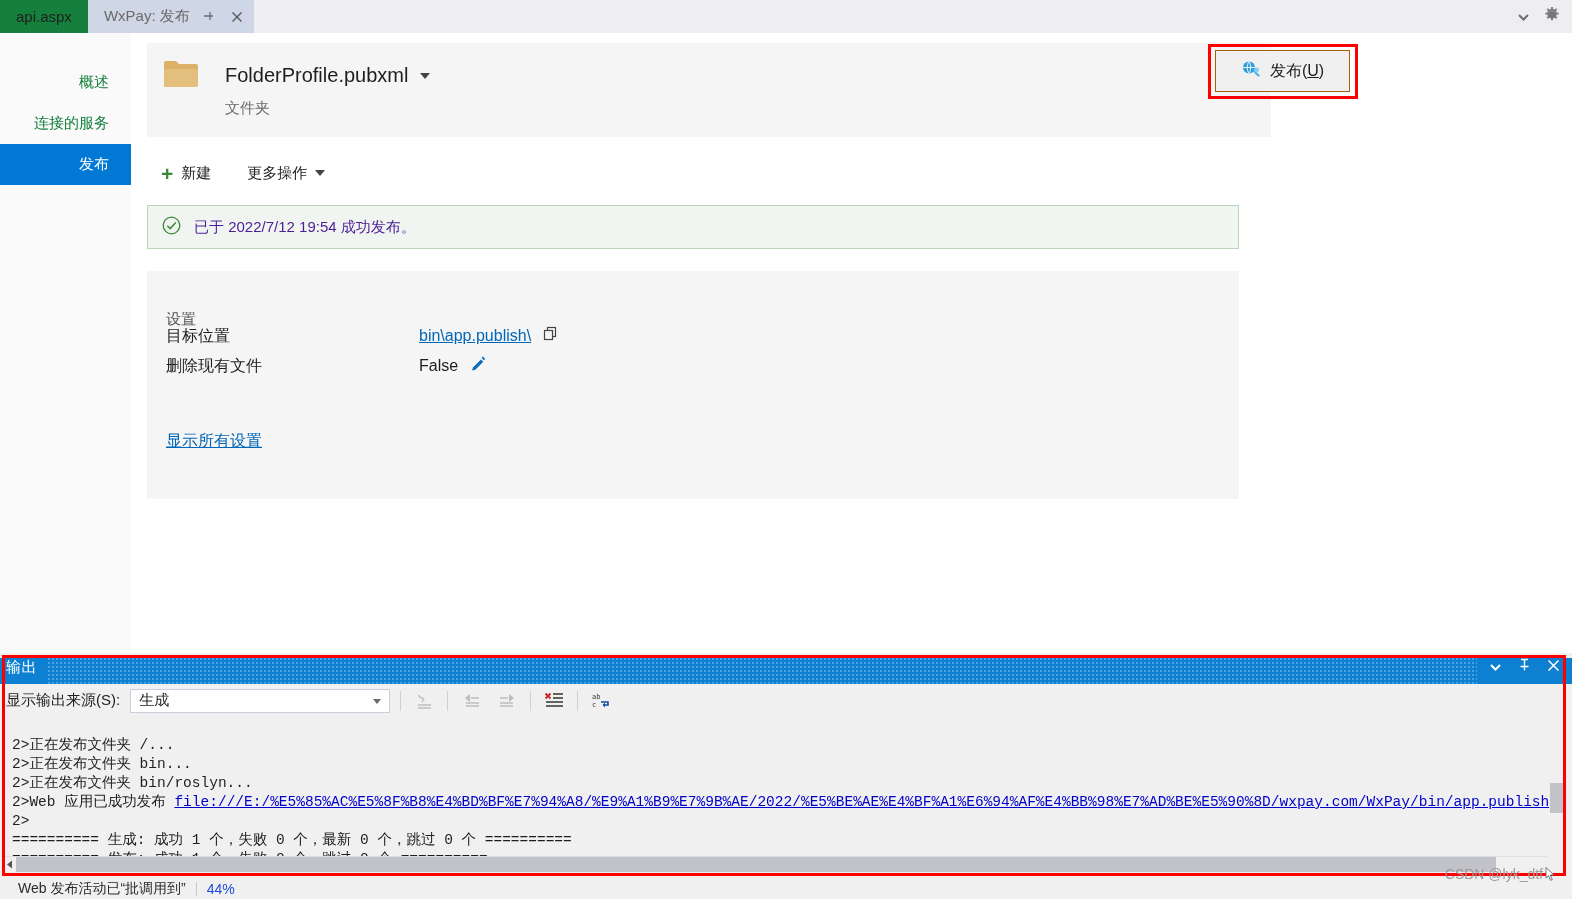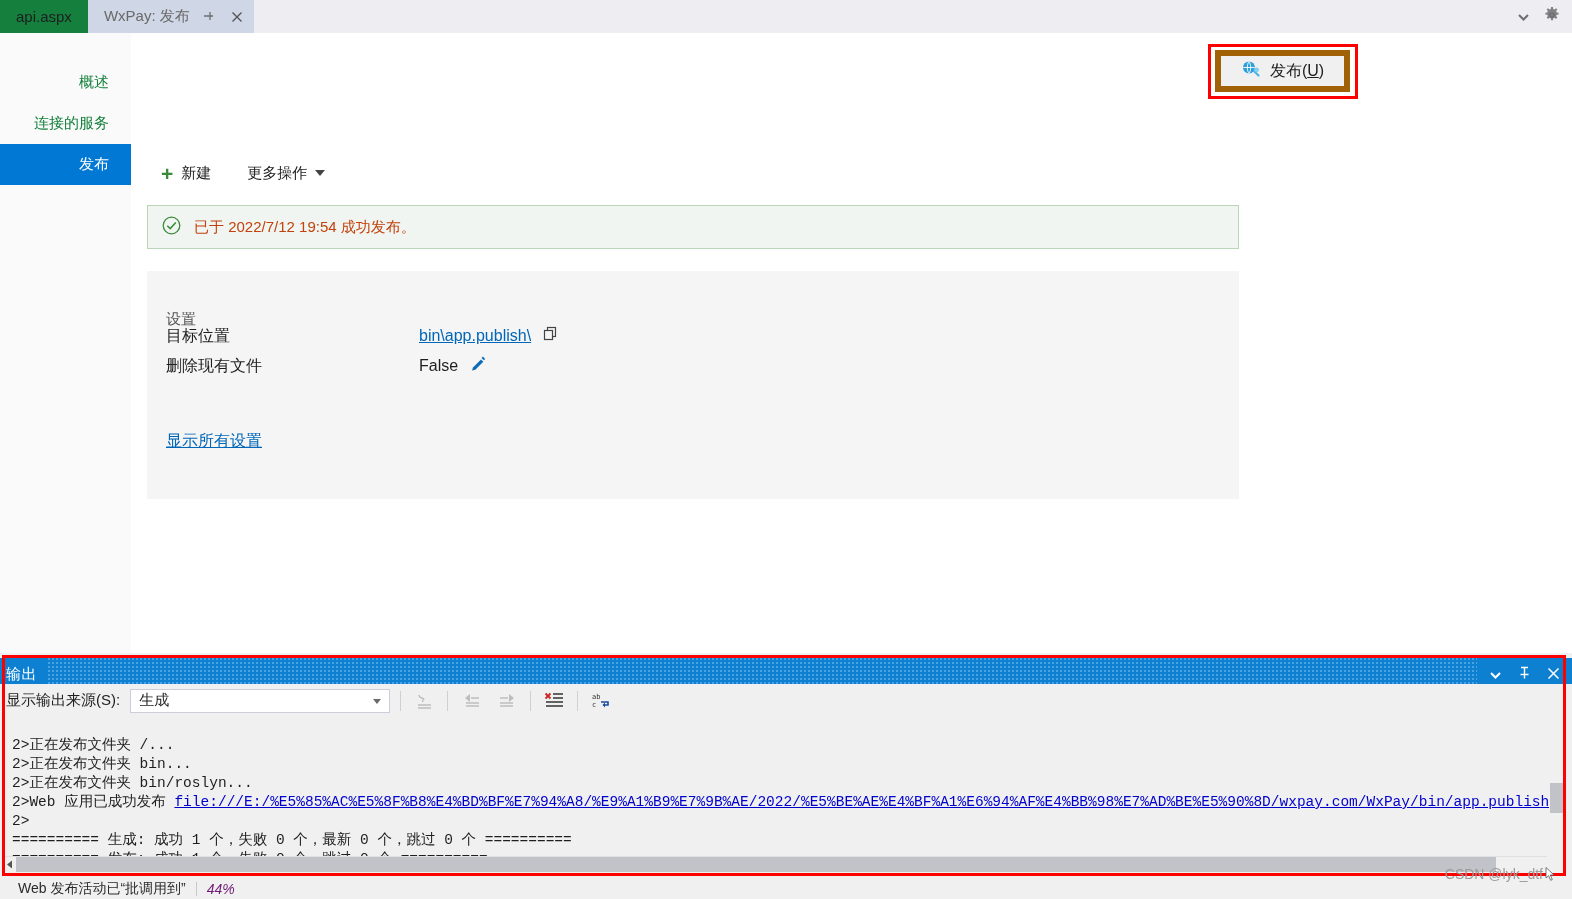--- a/index.html
+++ b/index.html
@@ -77,40 +77,40 @@
     position: absolute; left: 78px; top: 56px;
     font-size: 15px; color: #6a6a6a;
   }
 
   .publish-highlight {
     position: absolute; left: 1077px; top: 11px; width: 150px; height: 55px;
     border: 3px solid #ff0000; box-sizing: border-box; z-index: 5;
   }
   .publish-btn {
     position: absolute; left: 1084px; top: 17px; width: 135px; height: 42px;
-    background: #f0f0f0; border: 6px solid #a16207; box-sizing: border-box;
+    background: #f0f0f0; border: 1px solid #a16207; box-sizing: border-box;
     display: flex; align-items: center; justify-content: center; gap: 9px;
     font-size: 16px; color: #1e1e1e;
   }
   .publish-btn u { text-decoration: underline; }
 
   .toolbar-row {
     position: absolute; left: 16px; top: 118px; width: 1124px; height: 44px;
     display: flex; align-items: center; gap: 36px; padding-left: 14px;
     box-sizing: border-box;
   }
   .tb-item { display: flex; align-items: center; gap: 8px; font-size: 15px; color: #1e1e1e; }
   .plus-icon { color: #3a8a3a; font-size: 21px; font-weight: 700; line-height: 1; }
 
   .banner {
     position: absolute; left: 16px; top: 172px; width: 1092px; height: 44px;
     background: #f1f5f1; border: 1px solid #b9d6b9; box-sizing: border-box;
     display: flex; align-items: center; gap: 13px; padding-left: 14px;
   }
-  .banner-text { font-size: 15px; color: #c2410c; }
+  .banner-text { font-size: 15px; color: #4c1d95; }
 
   .settings-card {
     position: absolute; left: 16px; top: 238px; width: 1092px; height: 228px;
     background: #f5f5f5; box-sizing: border-box;
   }
   .settings-title {
     position: absolute; left: 19px; top: 15px; font-size: 15px; color: #555; margin-top: 24px;
   }
   .srow {
     position: absolute; left: 19px; height: 30px; display: flex; align-items: center;
@@ -143,21 +143,21 @@
     position: absolute; left: 2px; top: 655px; width: 1564px; height: 221px;
     border: 3px solid #ff0000; box-sizing: border-box; z-index: 9;
     pointer-events: none;
   }
   .output-panel {
     position: absolute; left: 0; top: 653px; width: 1572px; height: 225px;
     background: #f0f0f0;
   }
   .output-titlebar {
     position: absolute; left: 0; top: 5px; width: 1572px; height: 26px;
-    background: #0e80d2; display: flex; align-items: flex-end;
+    background: #0e80d2; display: flex; align-items: flex-start;
   }
   .output-title {
     color: #ffffff; font-size: 15px; padding-left: 6px; letter-spacing: 0.5px;
   }
   .dots {
     flex: 1; height: 26px; margin-left: 10px;
     background-image: radial-gradient(#4aa3e0 1px, transparent 1px);
     background-size: 4px 4px; background-position: 0 7px;
   }
   .out-titlebtns { display: flex; align-items: center; gap: 16px; padding: 0 12px; color: #ffffff; }
@@ -213,21 +213,21 @@
     background: #c2c3c9;
   }
 
   
   .statusbar {
     position: absolute; left: 0; top: 878px; width: 1572px; height: 21px;
     background: #f0f0f0; display: flex; align-items: center;
     font-size: 14px; color: #2b2b2b; padding-left: 18px; box-sizing: border-box;
     gap: 10px;
   }
-  .status-link { color: #701a75; font-style: italic; }
+  .status-link { color: #1d4ed8; }
   .status-sep { width: 1px; height: 14px; background: #c8c8c8; }
 
   .watermark {
     position: absolute; right: 16px; top: 866px;
     font-size: 14px; color: #9a9a9a; z-index: 12;
     display: flex; align-items: center; gap: 2px;
   }
   .cursor-arrow { display: inline-block; width: 11px; height: 14px; }
 </style>
 </head>
@@ -279,20 +279,33 @@
     <div class="side-item">
       <span>连接的服务</span>
     </div>
     <div class="side-item selected">
       <span>发布</span>
     </div>
   </div>
 
   <div class="main">
 
+    <div class="profile-card">
+      <span class="folder-icon">
+        <svg width="34" height="28" viewBox="0 0 34 28">
+          <path fill="#dcb167" d="M0 3a2 2 0 012-2h10l3 3h17a2 2 0 012 2v19a2 2 0 01-2 2H2a2 2 0 01-2-2z"></path>
+          <path fill="#e3bf7d" d="M0 9h34v16a2 2 0 01-2 2H2a2 2 0 01-2-2z"></path>
+        </svg>
+      </span>
+      <div class="profile-title">
+        <span>FolderProfile.pubxml</span>
+        <span class="caret-down"></span>
+      </div>
+      <div class="profile-sub">文件夹</div>
+    </div>
 
     <div class="publish-highlight"></div>
     <div class="publish-btn">
       <span>
         <svg width="20" height="18" viewBox="0 0 20 18">
           <circle cx="8" cy="7.5" r="6" fill="#2f9fd8"></circle>
           <path d="M2.3 7.5h11.4M8 1.6c2.2 2.6 2.2 9.2 0 11.8M8 1.6C5.8 4.2 5.8 10.8 8 13.4" stroke="#ffffff" stroke-width="0.9" fill="none"></path>
           <path d="M13 11l4.5 4.5" stroke="#4ab3e8" stroke-width="2.2" stroke-linecap="round"></path>
           <circle cx="15.6" cy="9.8" r="2.4" fill="#7fd0f2"></circle>
         </svg>

